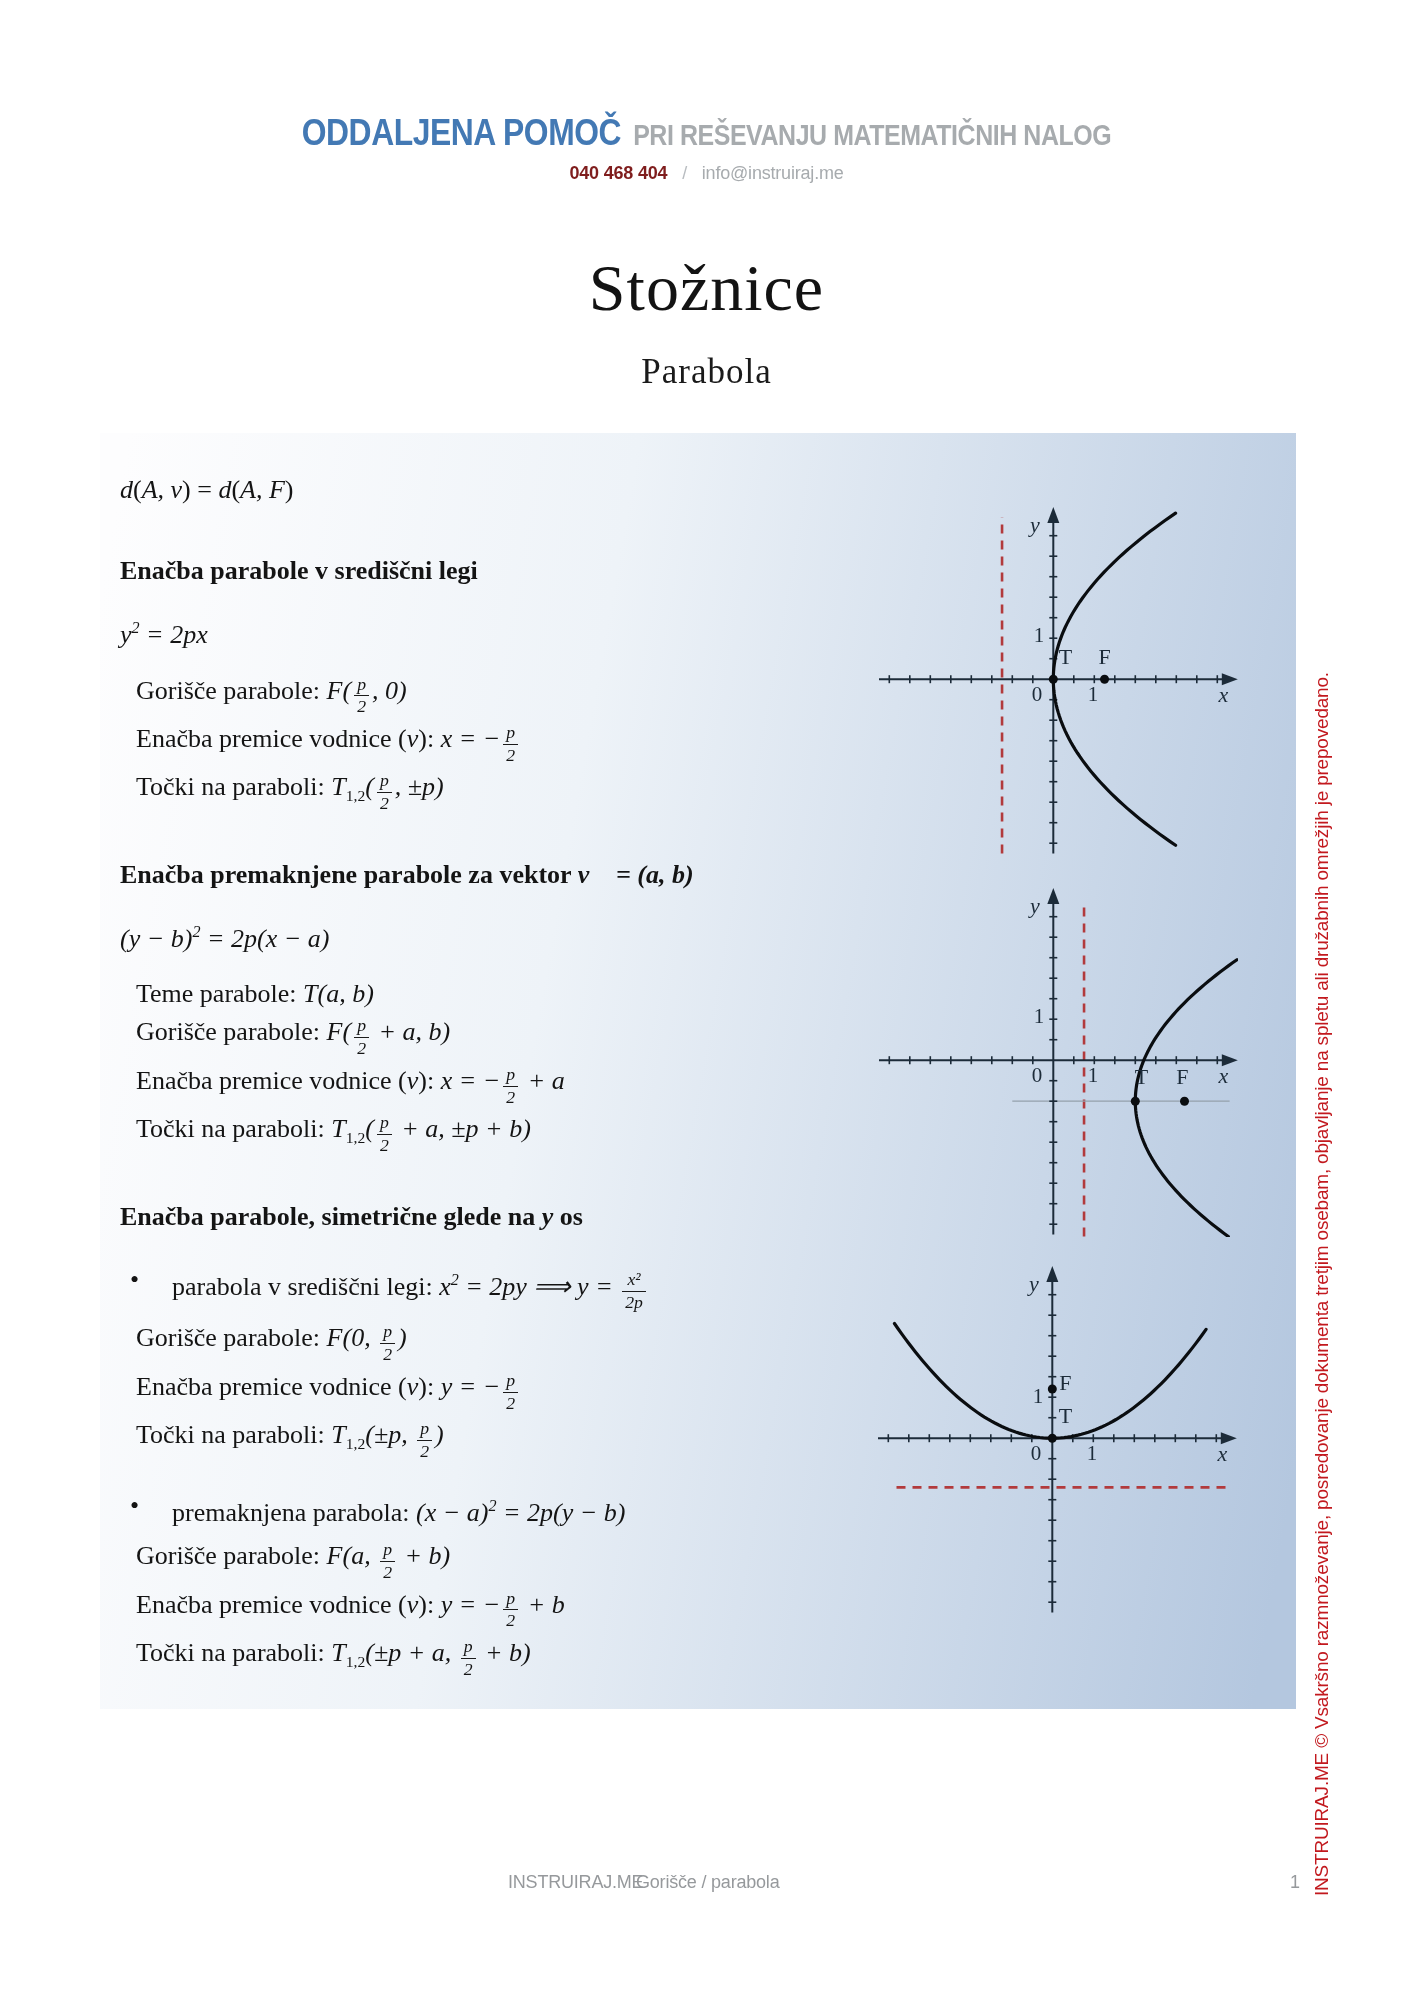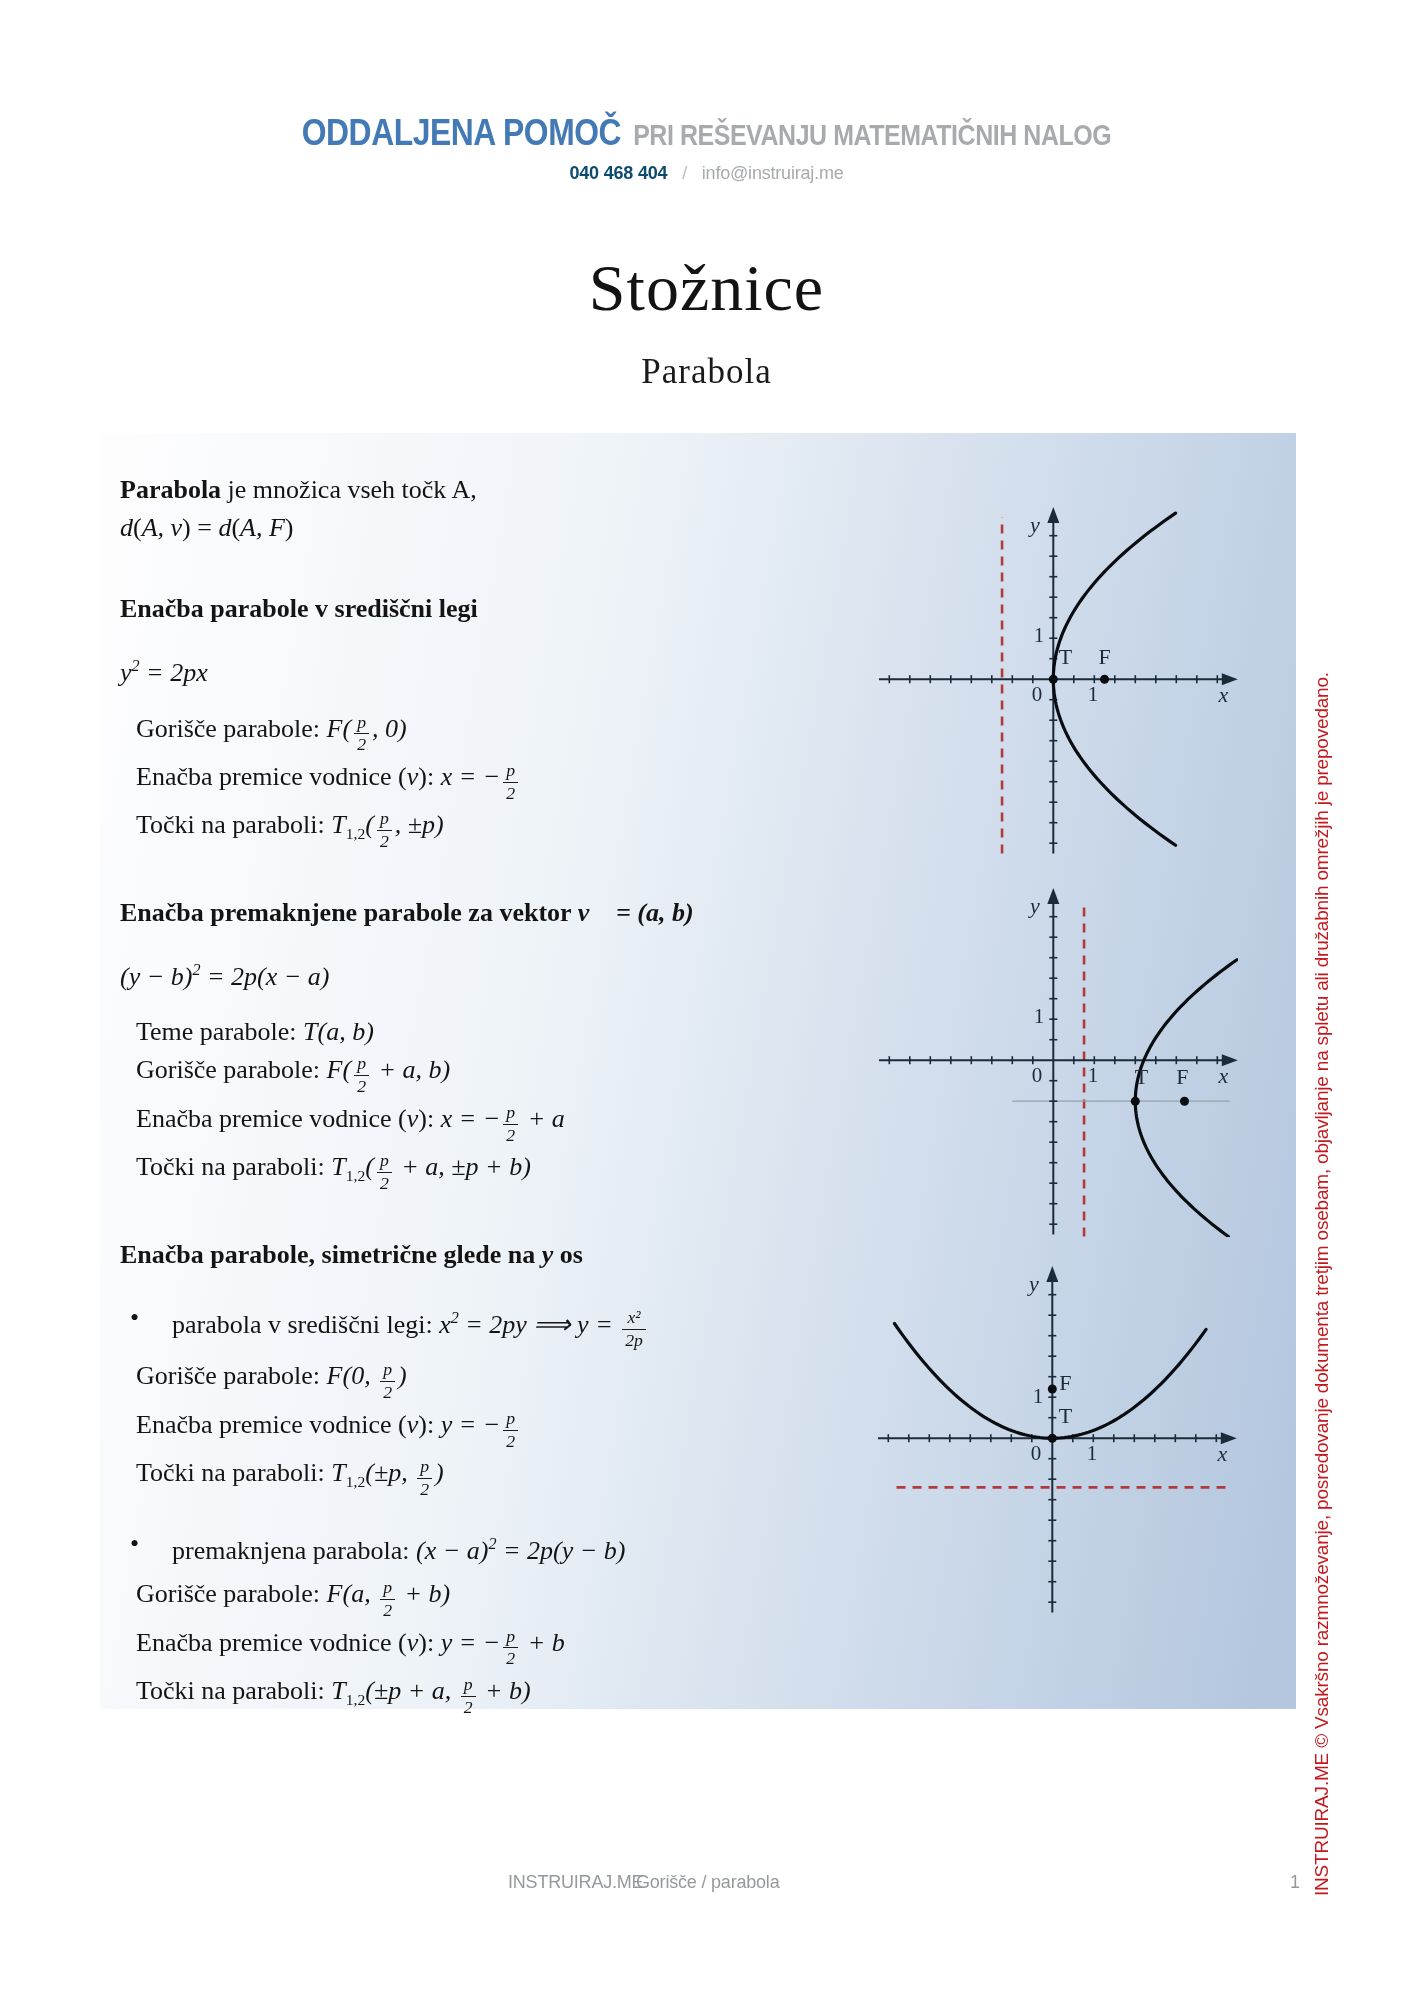--- a/index.html
+++ b/index.html
@@ -7,21 +7,21 @@
         font-family:"Liberation Serif",serif;color:#141414;}
 
   
   .brand{position:absolute;top:112px;left:0;width:100%;text-align:center;white-space:nowrap;
          font-family:"Liberation Sans",sans-serif;font-weight:700;
          transform:scaleX(.86);letter-spacing:-.5px;}
   .brand-main{font-size:37px;color:#4379b4;}
   .brand-sub{font-size:29px;color:#a7abae;margin-left:10px;}
   .contact{position:absolute;top:163px;left:0;width:100%;text-align:center;
            font-family:"Liberation Sans",sans-serif;font-size:18px;letter-spacing:-.2px;}
-  .contact .phone{color:#0c4a6e;font-weight:600;}
+  .contact .phone{color:#7f1d1d;font-weight:600;}
   .contact .sep{color:#b8bcc0;margin:0 10px;}
   .contact .email{color:#a7abae;margin-top:24px;}
 
   
   .doc-title{position:absolute;top:250px;left:0;width:100%;text-align:center;
              font-size:66px;font-weight:400;color:#131313;letter-spacing:1px;}
   .doc-subtitle{position:absolute;top:352px;left:0;width:100%;text-align:center;
              font-size:35px;font-weight:400;color:#1a1a1a;letter-spacing:1px;}
 
   
@@ -74,21 +74,20 @@
     <span class="sep">/</span>
     <span class="email">info@instruiraj.me</span>
   </div>
 
   <div class="doc-title">Stožnice</div>
   <div class="doc-subtitle">Parabola</div>
 
   <div class="content-box">
     <div class="text-col" id="text-col">
         <div class="blk blk-p">
-          <div class="pline"><span class="rm bold">Parabola</span><span class="rm"> je množica vseh točk A,</span></div>
           <div class="pline"><span class="math">d</span><span class="rm">(</span><span class="math">A, v</span><span class="rm">) = </span><span class="math">d</span><span class="rm">(</span><span class="math">A, F</span><span class="rm">)</span></div>
         </div>
         <div class="blk blk-h"><span class="rm bold">Enačba parabole v središčni legi</span></div>
         <div class="blk blk-formula"><span class="math">y</span><sup class="tk">2</sup><span class="math"> = 2px</span></div>
         <div class="blk blk-line"><span class="rm">Gorišče parabole: </span><span class="math">F(</span><span class="frac"><span class="fn">p</span><span class="fd">2</span></span><span class="math">, 0)</span></div>
         <div class="blk blk-line"><span class="rm">Enačba premice vodnice (</span><span class="math">v</span><span class="rm">): </span><span class="math">x = −</span><span class="frac"><span class="fn">p</span><span class="fd">2</span></span></div>
         <div class="blk blk-line"><span class="rm">Točki na paraboli: </span><span class="math">T</span><sub class="tk">1,2</sub><span class="math">(</span><span class="frac"><span class="fn">p</span><span class="fd">2</span></span><span class="math">, ±p)</span></div>
         <div class="blk blk-h"><span class="rm bold">Enačba premaknjene parabole za vektor </span><span class="math">v⃗ = (a, b)</span></div>
         <div class="blk blk-formula"><span class="math">(y − b)</span><sup class="tk">2</sup><span class="math"> = 2p(x − a)</span></div>
         <div class="blk blk-line"><span class="rm">Teme parabole: </span><span class="math">T(a, b)</span></div>

